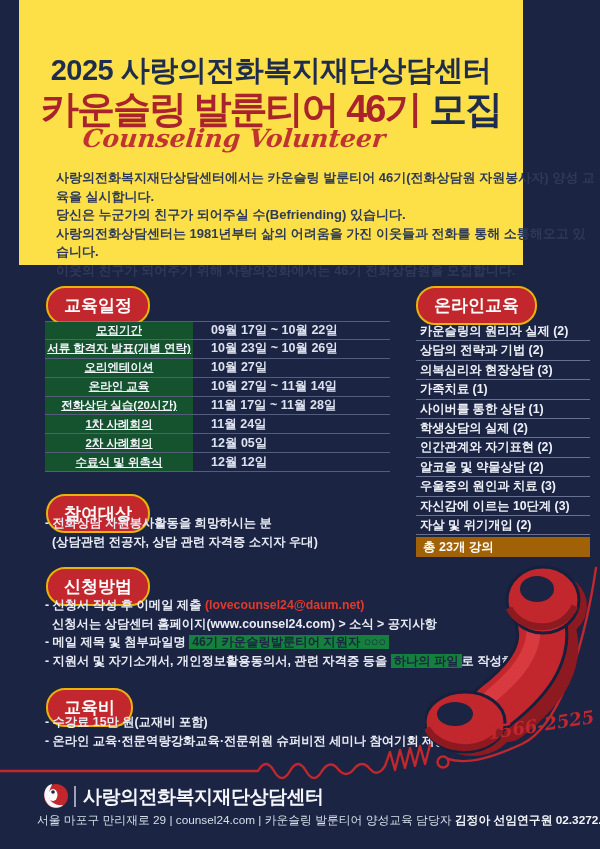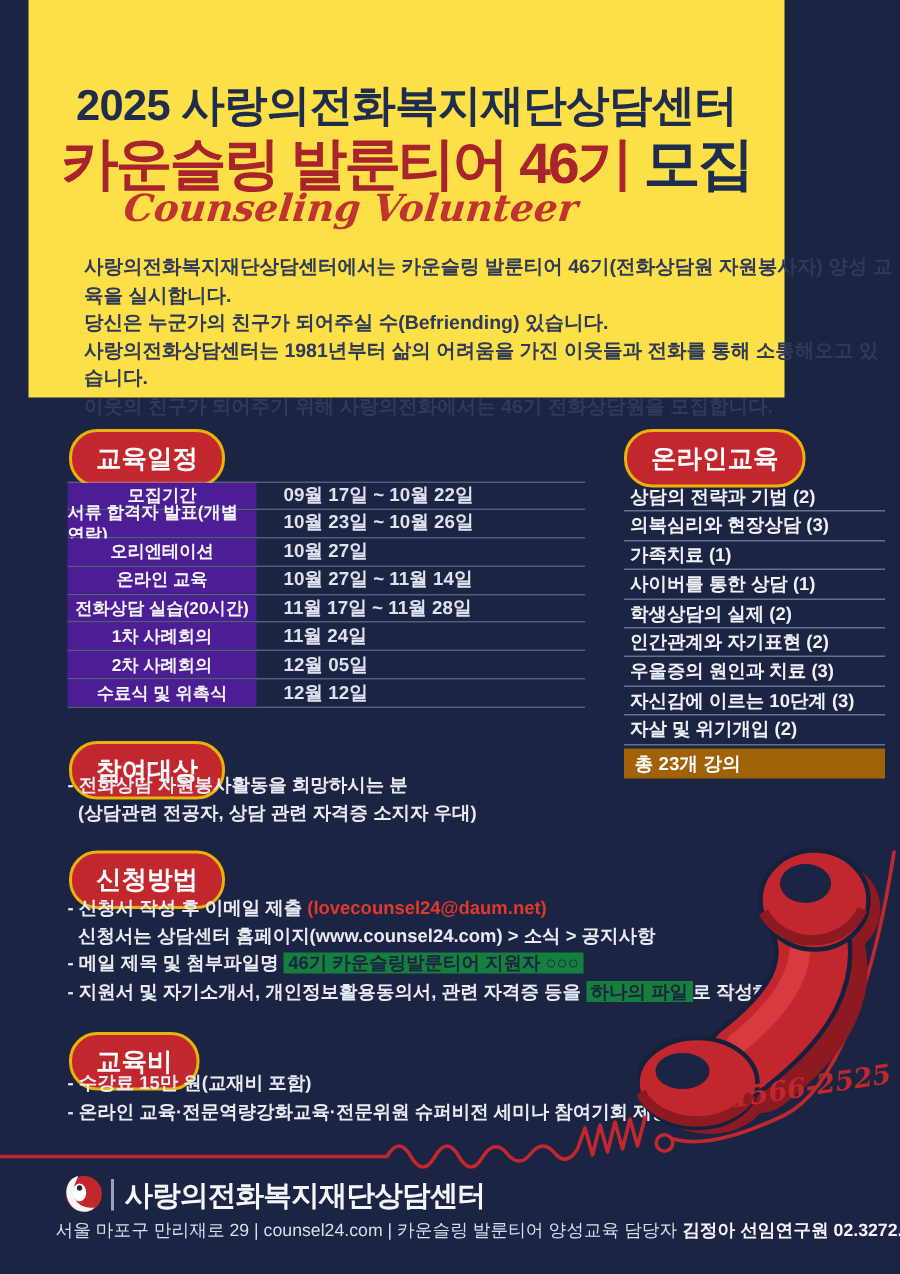--- a/index.html
+++ b/index.html
@@ -27,22 +27,22 @@
   .badge-schedule { left:46px; top:286px; }
   .badge-online   { left:416px; top:286px; }
   .badge-target   { left:46px; top:494px; }
   .badge-apply    { left:46px; top:567px; }
   .badge-fee      { left:46px; top:688px; }
   
   .table { position:absolute; left:45px; top:321px; width:345px; }
   .trow { display:flex; height:18.9px; align-items:stretch;
           border-bottom:1px solid rgba(155,165,195,0.45); }
   .trow:first-child { border-top:1px solid rgba(155,165,195,0.45); }
-  .tlabel { width:126px; background:#4c1d95; color:#f2f4f9; font-size:11.5px; font-weight:700;
-            display:flex; align-items:center; justify-content:center; }
+  .tlabel { width:148px; background:#14532d; color:#f2f4f9; font-size:11.5px; font-weight:700;
+            display:flex; align-items:center; justify-content:center;text-decoration:underline; }
   .tvalue { flex:1; display:flex; align-items:center; padding-left:18px;
             color:#dde2ef; font-size:12.5px; font-weight:600; }
   
   .online-list { position:absolute; left:416px; top:322px; width:174px; }
   .oitem { height:19.4px; line-height:19.4px; padding-left:4px;
            border-bottom:1px solid rgba(165,175,205,0.55);
            color:#eef1f8; font-size:12.3px; font-weight:600; white-space:nowrap; }
   .ototal { margin-top:2px; background:#a16207; color:#fbfbfd; font-size:12.5px;
             font-weight:700; height:20px; line-height:20px; padding-left:7px; }
   
@@ -121,26 +121,28 @@
         <div class="tlabel">2차 사례회의</div>
         <div class="tvalue">12월 05일</div>
       </div>
     <div class="trow">
         <div class="tlabel">수료식 및 위촉식</div>
         <div class="tvalue">12월 12일</div>
       </div>
   </div>
 
   <div class="online-list">
+    <div class="oitem">카운슬링의 원리와 실제 (2)</div>
     <div class="oitem">상담의 전략과 기법 (2)</div>
     <div class="oitem">의복심리와 현장상담 (3)</div>
     <div class="oitem">가족치료 (1)</div>
     <div class="oitem">사이버를 통한 상담 (1)</div>
     <div class="oitem">학생상담의 실제 (2)</div>
     <div class="oitem">인간관계와 자기표현 (2)</div>
+    <div class="oitem">알코올 및 약물상담 (2)</div>
     <div class="oitem">우울증의 원인과 치료 (3)</div>
     <div class="oitem">자신감에 이르는 10단계 (3)</div>
     <div class="oitem">자살 및 위기개입 (2)</div>
     <div class="ototal">총 23개 강의</div>
   </div>
 
   <div class="sect sect-target">
     <div>- 전화상담 자원봉사활동을 희망하시는 분</div>
     <div class="indent">(상담관련 전공자, 상담 관련 자격증 소지자 우대)</div>
   </div>

